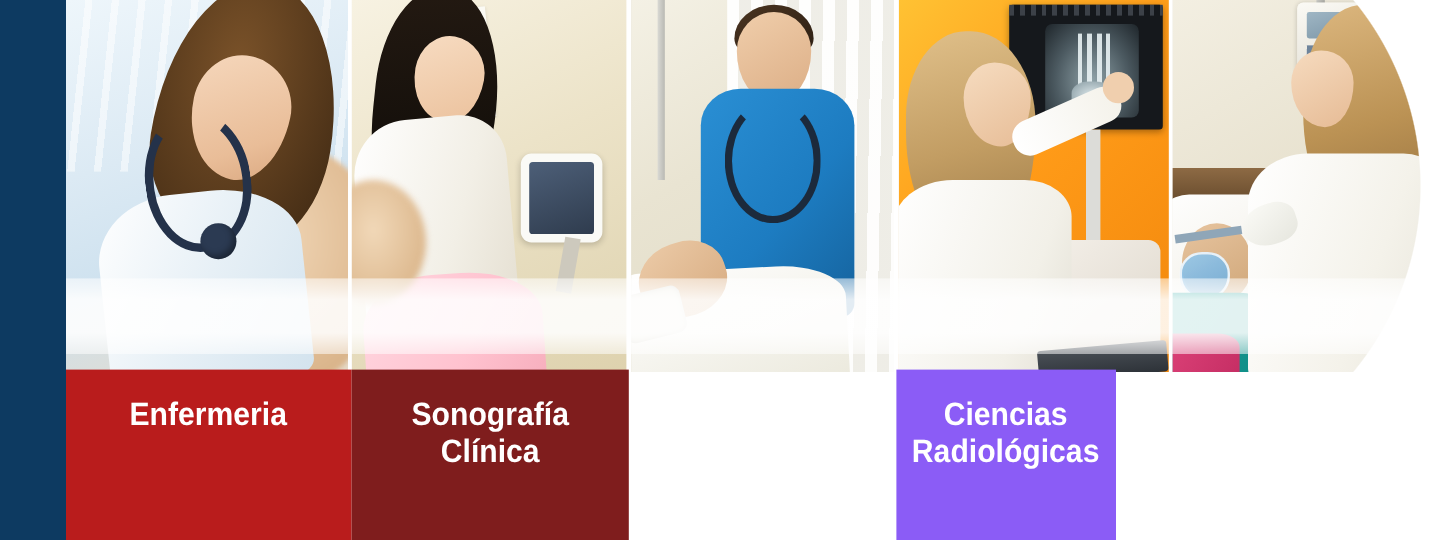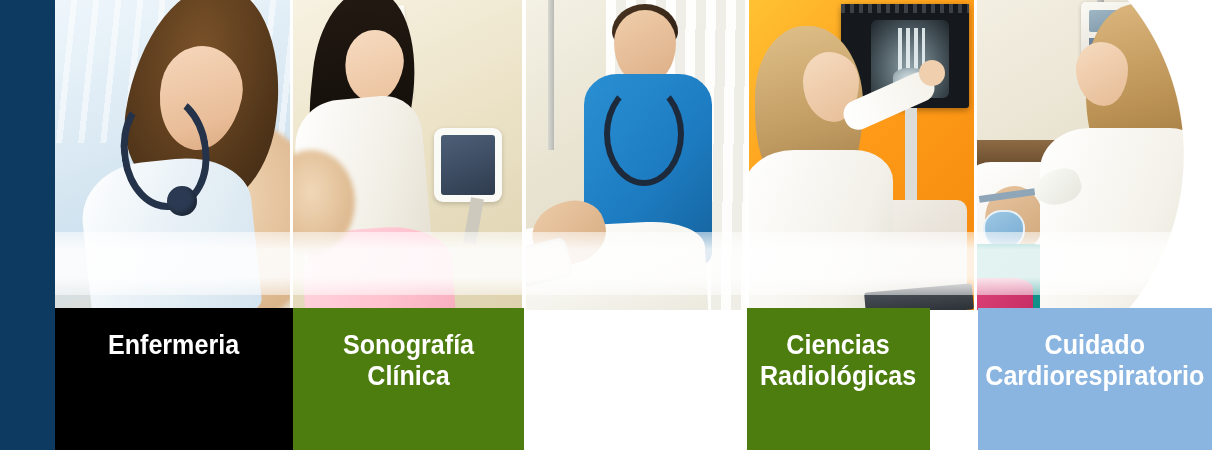--- a/index.html
+++ b/index.html
@@ -579,30 +579,26 @@
     <div class="gap" style="left:467px"></div>
     <div class="gap" style="left:690px"></div>
     <div class="gap" style="left:919px"></div>
   </div>
 
   <div class="headline-band"></div>
 
   <div class="left-rail"></div>
 
   <div class="tiles">
-    <div class="tile" style="left:55px;width:238px;background:#000000">
+    <div class="tile" style="left:55px;width:238px;background:#b91c1c">
       <span class="tile-label">Enfermeria</span>
     </div>
-    <div class="tile" style="left:293px;width:231px;background:#4d7c0f">
+    <div class="tile" style="left:293px;width:231px;background:#7f1d1d">
       <span class="tile-label">Sonografía
 Clínica</span>
     </div>
-    <div class="tile" style="left:747px;width:183px;background:#4d7c0f">
+    <div class="tile" style="left:747px;width:183px;background:#8b5cf6">
       <span class="tile-label">Ciencias
 Radiológicas</span>
     </div>
-    <div class="tile" style="left:978px;width:234px;background:#8ab5e1">
-      <span class="tile-label">Cuidado
-Cardiorespiratorio</span>
-    </div>
   </div>
 
 </div>
 
 </body></html>

